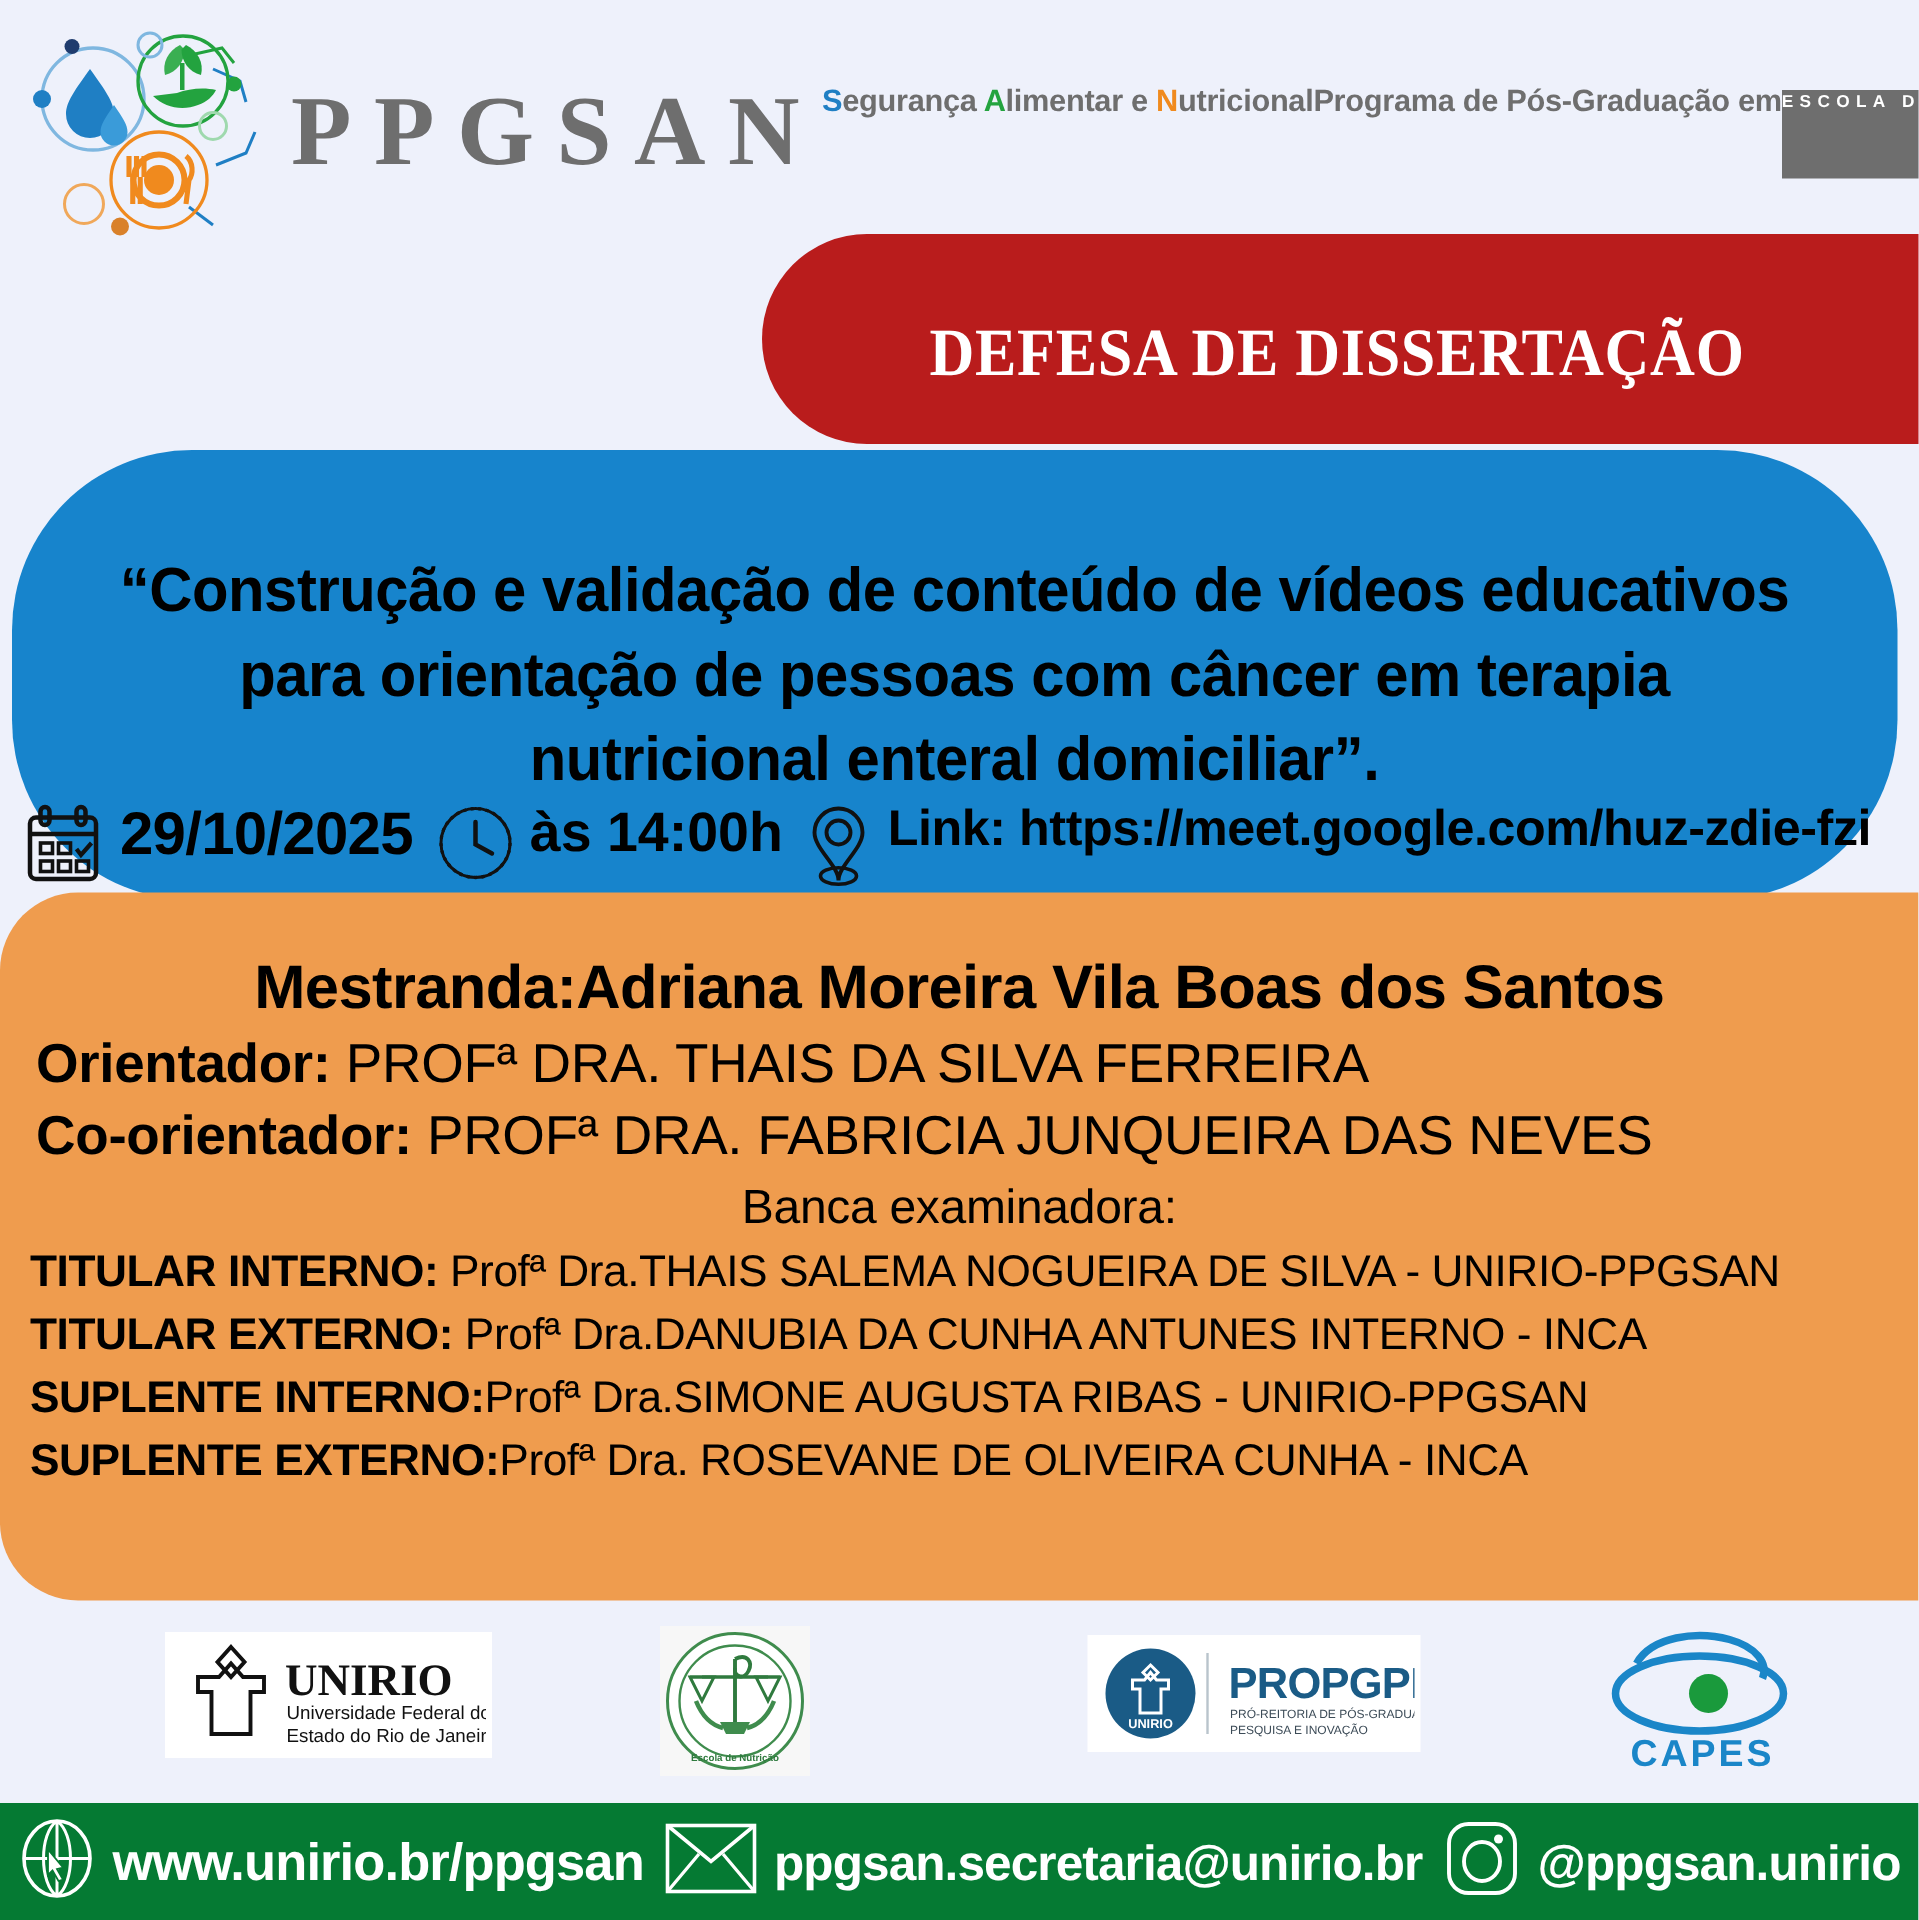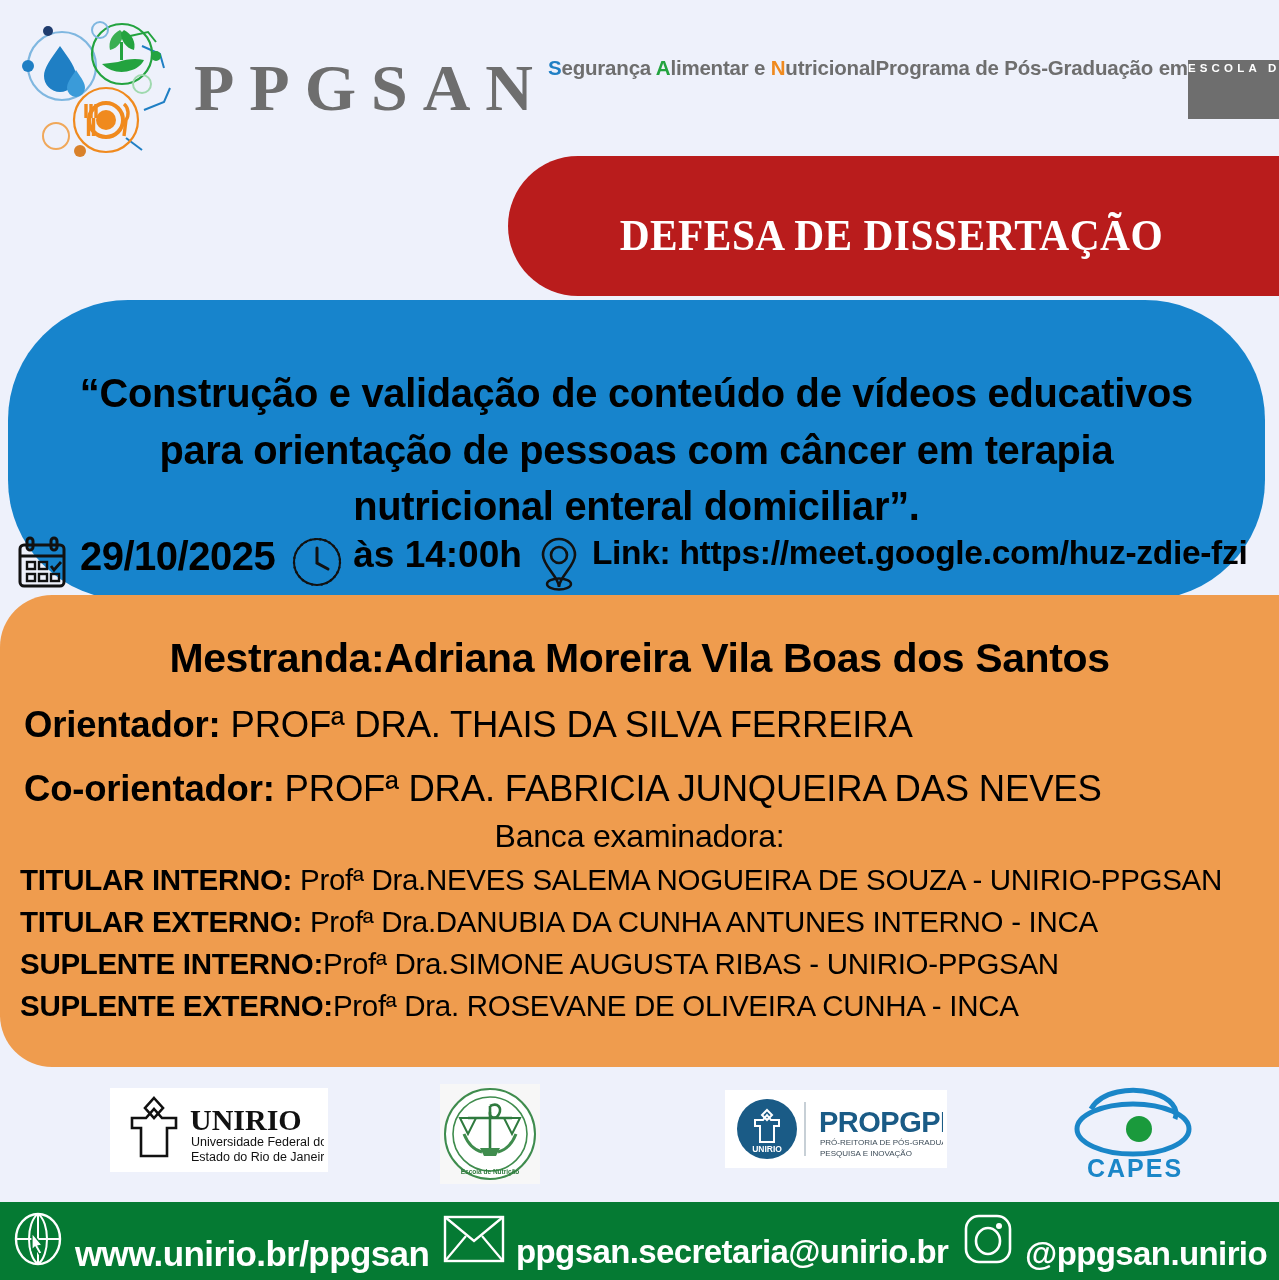--- a/index.html
+++ b/index.html
@@ -97,21 +97,21 @@
     border-radius:52px 0 0 52px;
     padding:18px 14px 10px;
   }
   #mestranda-line{
     text-align:center; font-size:41px; font-weight:700;
     color:#000; margin-top:22px; white-space:nowrap;
     letter-spacing:-0.4px;
   }
   #mestranda-line .lbl{ font-weight:700; }
   .advisor-line{
-    font-size:36.5px; color:#000; margin-top:22px;
+    font-size:36.5px; color:#000; margin-top:6px;
     padding-left:10px; white-space:nowrap; letter-spacing:-0.2px;
   }
   .advisor-line .lbl{ font-weight:700; }
   .advisor-line .val{ font-weight:400; }
   #banca-heading{
     text-align:center; font-size:32px; font-weight:400; color:#000;
     margin-top:8px; letter-spacing:-0.2px;
   }
   .banca-line{
     font-size:29.5px; color:#000; margin-top:8px;
@@ -131,21 +131,21 @@
   #propgpi-logo-box{ left:725px; top:10px; width:222px; height:78px; }
   #capes-logo-box{  left:1060px; top:4px; width:150px; height:100px; background:transparent;}
 
   
   #footer-bar{
     position:absolute; left:0; bottom:0; width:1279px; height:78px;
     background:#057a33;
     display:flex; align-items:center; justify-content:center; gap:0;
     padding:0 12px;
   }
-  .footer-item{ display:flex; align-items:flex-end; gap:11px; }
+  .footer-item{ display:flex; align-items:center; gap:11px; }
   .footer-text{
     color:#fff; font-weight:700; font-size:35px; white-space:nowrap;
     letter-spacing:-0.6px; line-height:1;
   }
   #footer-email-text{ font-size:33px; }
   #footer-insta-text{ font-size:33px; }
   .footer-gap{ width:17px; }
 </style>
 </head>
 <body>
@@ -248,21 +248,21 @@
   </div>
 
   <div class="advisor-line">
     <span class="lbl">Co-orientador:</span>
     <span class="val">PROFª DRA.  FABRICIA JUNQUEIRA DAS NEVES</span>
   </div>
 
   <div id="banca-heading">Banca examinadora:</div>
 
   <div class="banca-line">
-    <span class="lbl">TITULAR INTERNO:</span><span class="val"> Profª Dra.NEVES SALEMA NOGUEIRA DE SOUZA - UNIRIO-PPGSAN</span>
+    <span class="lbl">TITULAR INTERNO:</span><span class="val"> Profª Dra.THAIS SALEMA NOGUEIRA DE SILVA - UNIRIO-PPGSAN</span>
   </div>
   <div class="banca-line">
     <span class="lbl">TITULAR EXTERNO:</span><span class="val"> Profª Dra.DANUBIA DA CUNHA ANTUNES INTERNO - INCA</span>
   </div>
   <div class="banca-line">
     <span class="lbl">SUPLENTE INTERNO:</span><span class="val">Profª Dra.SIMONE AUGUSTA RIBAS - UNIRIO-PPGSAN</span>
   </div>
   <div class="banca-line">
     <span class="lbl">SUPLENTE EXTERNO:</span><span class="val">Profª Dra. ROSEVANE DE OLIVEIRA CUNHA - INCA</span>
   </div>

